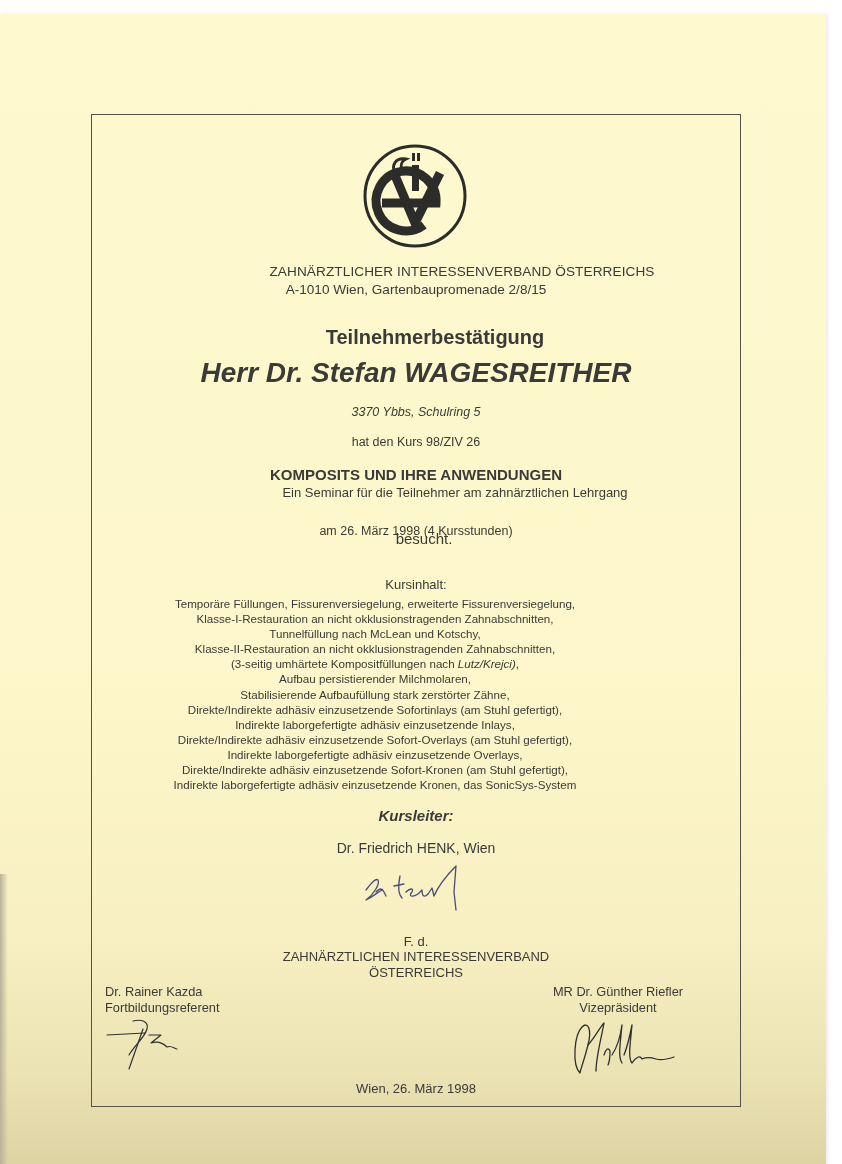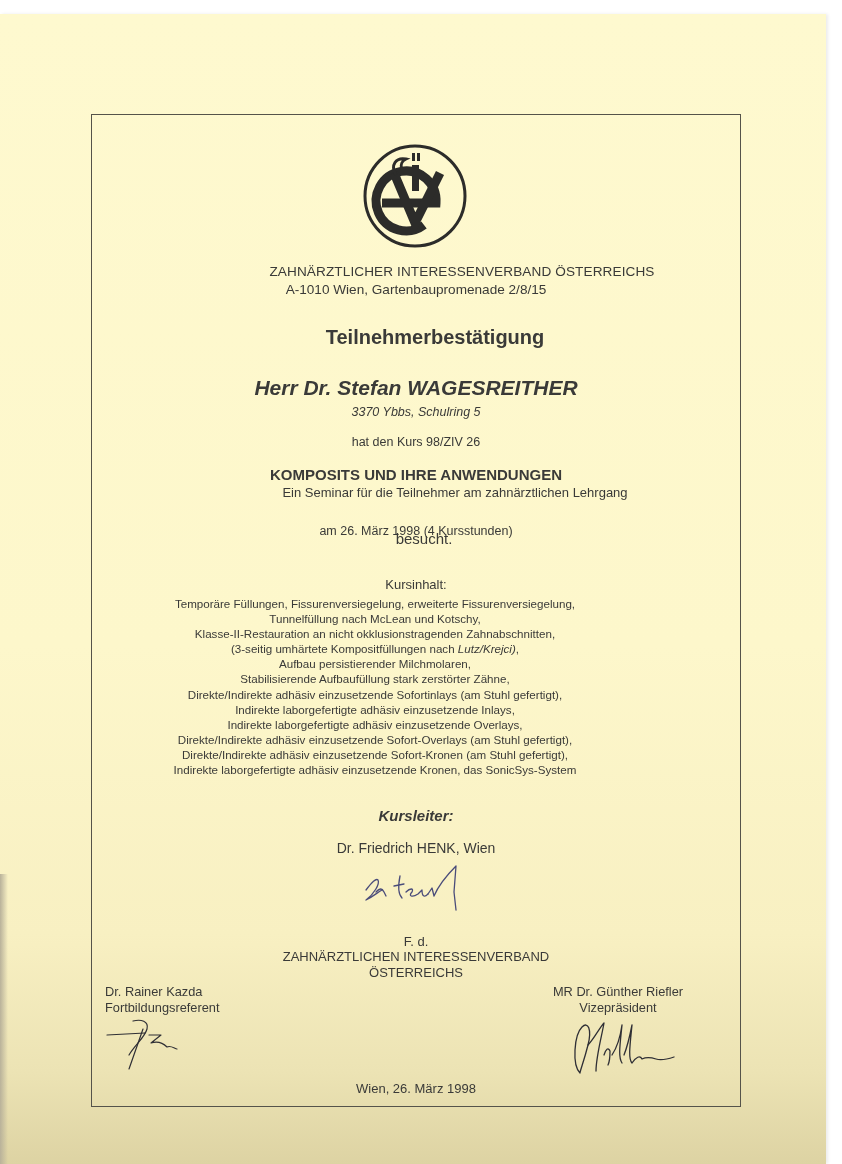--- a/index.html
+++ b/index.html
@@ -57,21 +57,21 @@
     .logo {
       position: absolute;
       left: 362px;
       top: 143px;
       width: 106px;
       height: 106px;
     }
     .org-name { top: 265px; font-size: 13.6px; letter-spacing: 0.1px; padding-left: 46px; }
     .org-address { top: 283px; font-size: 13.6px; }
     .doc-title { top: 327px; font-size: 20px; font-weight: bold; padding-left: 19px; }
-    .participant-name { top: 377px; font-size: 21px; font-weight: bold; font-style: italic; }
+    .participant-name { top: 359px; font-size: 28px; font-weight: bold; font-style: italic; }
     .participant-address { top: 406px; font-size: 12.5px; font-style: italic; }
     .course-line { top: 436px; font-size: 12.5px; }
     .course-title { top: 467px; font-size: 15px; font-weight: bold; }
     .course-subtitle { top: 486px; font-size: 13px; margin-left: 39px; }
     .course-date { top: 515px; font-size: 12.5px; margin-top: 10px; }
     .attended { top: 531px; font-size: 15px; padding-left: 8px; }
     .content-heading { top: 578px; font-size: 13px; font-weight: normal; }
     .content-list {
       position: absolute;
       left: 91px;
@@ -166,29 +166,30 @@
 <div class="line course-line">hat den Kurs 98/ZIV 26</div>
 <div class="line course-title">KOMPOSITS UND IHRE ANWENDUNGEN</div>
 <div class="line course-subtitle">Ein Seminar für die Teilnehmer am zahnärztlichen Lehrgang</div>
 <div class="line course-date">am 26. März 1998 (4 Kursstunden)</div>
 <div class="line attended">besucht.</div>
 
 <div class="line content-heading">Kursinhalt:</div>
 
 <div class="content-list">
   <span class="item">Temporäre Füllungen, Fissurenversiegelung, erweiterte Fissurenversiegelung,</span>
+  <span class="item">Klasse-I-Restauration an nicht okklusionstragenden Zahnabschnitten,</span>
   <span class="item">Tunnelfüllung nach McLean und Kotschy,</span>
   <span class="item">Klasse-II-Restauration an nicht okklusionstragenden Zahnabschnitten,</span>
   <span class="item"><span>(3-seitig umhärtete Kompositfüllungen nach </span><span class="it">Lutz/Krejci)</span><span>,</span></span>
   <span class="item">Aufbau persistierender Milchmolaren,</span>
   <span class="item">Stabilisierende Aufbaufüllung stark zerstörter Zähne,</span>
   <span class="item">Direkte/Indirekte adhäsiv einzusetzende Sofortinlays (am Stuhl gefertigt),</span>
   <span class="item">Indirekte laborgefertigte adhäsiv einzusetzende Inlays,</span>
+  <span class="item">Direkte/Indirekte adhäsiv einzusetzende Sofort-Overlays (am Stuhl gefertigt),</span>
   <span class="item">Indirekte laborgefertigte adhäsiv einzusetzende Overlays,</span>
-  <span class="item">Direkte/Indirekte adhäsiv einzusetzende Sofort-Overlays (am Stuhl gefertigt),</span>
   <span class="item">Direkte/Indirekte adhäsiv einzusetzende Sofort-Kronen (am Stuhl gefertigt),</span>
   <span class="item">Indirekte laborgefertigte adhäsiv einzusetzende Kronen, das SonicSys-System</span>
 </div>
 
 <div class="line leader-heading">Kursleiter:</div>
 <div class="line leader-name">Dr. Friedrich HENK, Wien</div>
 
 <svg class="signature-leader" viewBox="0 0 125 60">
   <g class="ink-blue" fill="none" stroke-width="1.3" stroke-linecap="round" stroke-linejoin="round">
     <path d="M6 28 C12 20 16 16 18 18 C20 22 14 32 6 38 C14 34 18 30 22 28"></path>

